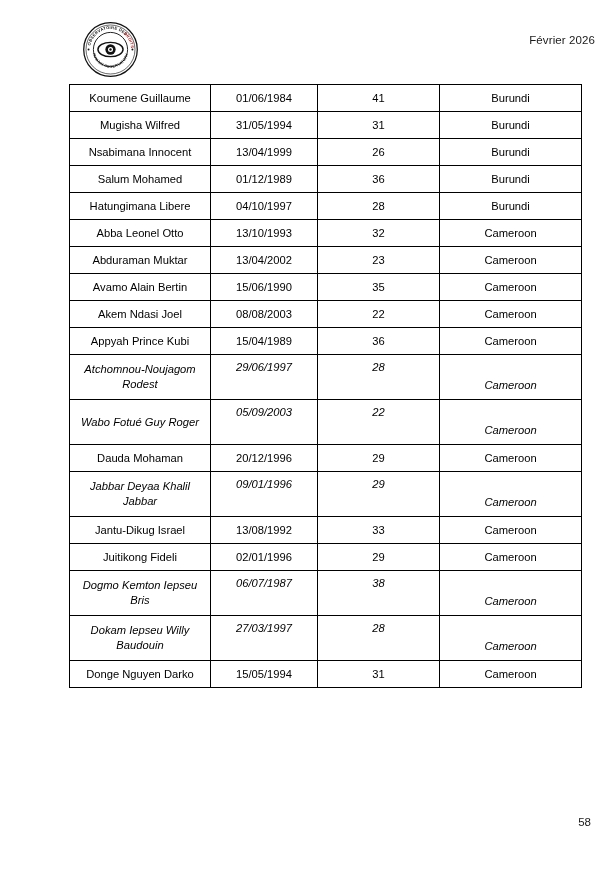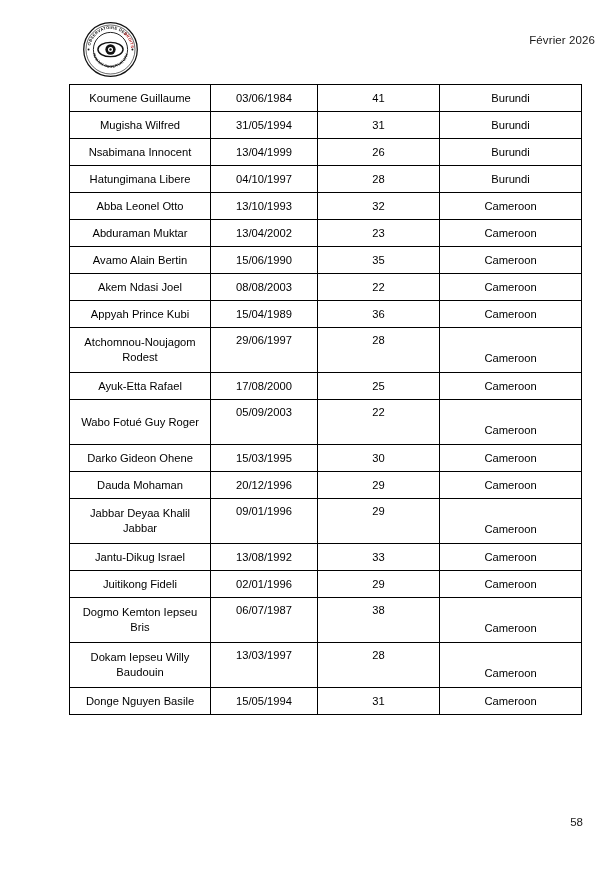--- a/index.html
+++ b/index.html
@@ -63,38 +63,39 @@
     text-align: center;
     padding: 0 2px;
     color: #000000;
   }
   .records-table tr.r-single td {
     height: 26px;
     vertical-align: middle;
   }
   .records-table tr.r-double td {
     height: 38px;
+    font-style: italic;
   }
   .records-table tr.r-double td.cell-name {
     vertical-align: middle;
   }
   .records-table tr.r-double td.cell-dob,
   .records-table tr.r-double td.cell-age {
     vertical-align: top;
     padding-top: 5px;
   }
   .records-table tr.r-double td.cell-country {
     vertical-align: bottom;
     padding-bottom: 6px;
   }
 
   
   .page-number {
     position: absolute;
-    left: 0;
+    left: 8px;
     top: 816px;
     width: 583px;
     text-align: right;
     font-size: 11.5px;
     color: #1a1a1a;
   }
 </style>
 </head>
 <body>
 
@@ -133,37 +134,43 @@
 <table class="records-table">
   <colgroup>
     <col class="c-name">
       <col class="c-dob">
       <col class="c-age">
       <col class="c-ctry">
   </colgroup>
   <tbody>
       <tr class="r-single">
         <td class="cell-name">Koumene Guillaume</td>
-        <td class="cell-dob">03/06/1984</td>
+        <td class="cell-dob">01/06/1984</td>
         <td class="cell-age">41</td>
         <td class="cell-country">Burundi</td>
       </tr>
       <tr class="r-single">
         <td class="cell-name">Mugisha Wilfred</td>
         <td class="cell-dob">31/05/1994</td>
         <td class="cell-age">31</td>
         <td class="cell-country">Burundi</td>
       </tr>
       <tr class="r-single">
         <td class="cell-name">Nsabimana Innocent</td>
         <td class="cell-dob">13/04/1999</td>
         <td class="cell-age">26</td>
         <td class="cell-country">Burundi</td>
       </tr>
       <tr class="r-single">
+        <td class="cell-name">Salum Mohamed</td>
+        <td class="cell-dob">01/12/1989</td>
+        <td class="cell-age">36</td>
+        <td class="cell-country">Burundi</td>
+      </tr>
+      <tr class="r-single">
         <td class="cell-name">Hatungimana Libere</td>
         <td class="cell-dob">04/10/1997</td>
         <td class="cell-age">28</td>
         <td class="cell-country">Burundi</td>
       </tr>
       <tr class="r-single">
         <td class="cell-name">Abba Leonel Otto</td>
         <td class="cell-dob">13/10/1993</td>
         <td class="cell-age">32</td>
         <td class="cell-country">Cameroon</td>
@@ -191,39 +198,27 @@
         <td class="cell-dob">15/04/1989</td>
         <td class="cell-age">36</td>
         <td class="cell-country">Cameroon</td>
       </tr>
       <tr class="r-double">
         <td class="cell-name">Atchomnou-Noujagom Rodest</td>
         <td class="cell-dob">29/06/1997</td>
         <td class="cell-age">28</td>
         <td class="cell-country">Cameroon</td>
       </tr>
-      <tr class="r-single">
-        <td class="cell-name">Ayuk-Etta Rafael</td>
-        <td class="cell-dob">17/08/2000</td>
-        <td class="cell-age">25</td>
-        <td class="cell-country">Cameroon</td>
-      </tr>
       <tr class="r-double">
         <td class="cell-name">Wabo Fotué Guy Roger</td>
         <td class="cell-dob">05/09/2003</td>
         <td class="cell-age">22</td>
         <td class="cell-country">Cameroon</td>
       </tr>
       <tr class="r-single">
-        <td class="cell-name">Darko Gideon Ohene</td>
-        <td class="cell-dob">15/03/1995</td>
-        <td class="cell-age">30</td>
-        <td class="cell-country">Cameroon</td>
-      </tr>
-      <tr class="r-single">
         <td class="cell-name">Dauda Mohaman</td>
         <td class="cell-dob">20/12/1996</td>
         <td class="cell-age">29</td>
         <td class="cell-country">Cameroon</td>
       </tr>
       <tr class="r-double">
         <td class="cell-name">Jabbar Deyaa Khalil Jabbar</td>
         <td class="cell-dob">09/01/1996</td>
         <td class="cell-age">29</td>
         <td class="cell-country">Cameroon</td>
@@ -241,26 +236,26 @@
         <td class="cell-country">Cameroon</td>
       </tr>
       <tr class="r-double">
         <td class="cell-name">Dogmo Kemton Iepseu Bris</td>
         <td class="cell-dob">06/07/1987</td>
         <td class="cell-age">38</td>
         <td class="cell-country">Cameroon</td>
       </tr>
       <tr class="r-double">
         <td class="cell-name">Dokam Iepseu Willy Baudouin</td>
-        <td class="cell-dob">13/03/1997</td>
+        <td class="cell-dob">27/03/1997</td>
         <td class="cell-age">28</td>
         <td class="cell-country">Cameroon</td>
       </tr>
       <tr class="r-single">
-        <td class="cell-name">Donge Nguyen Basile</td>
+        <td class="cell-name">Donge Nguyen Darko</td>
         <td class="cell-dob">15/05/1994</td>
         <td class="cell-age">31</td>
         <td class="cell-country">Cameroon</td>
       </tr>
     </tbody>
 </table>
 
 <div class="page-number">58</div>
 
 </body></html>

